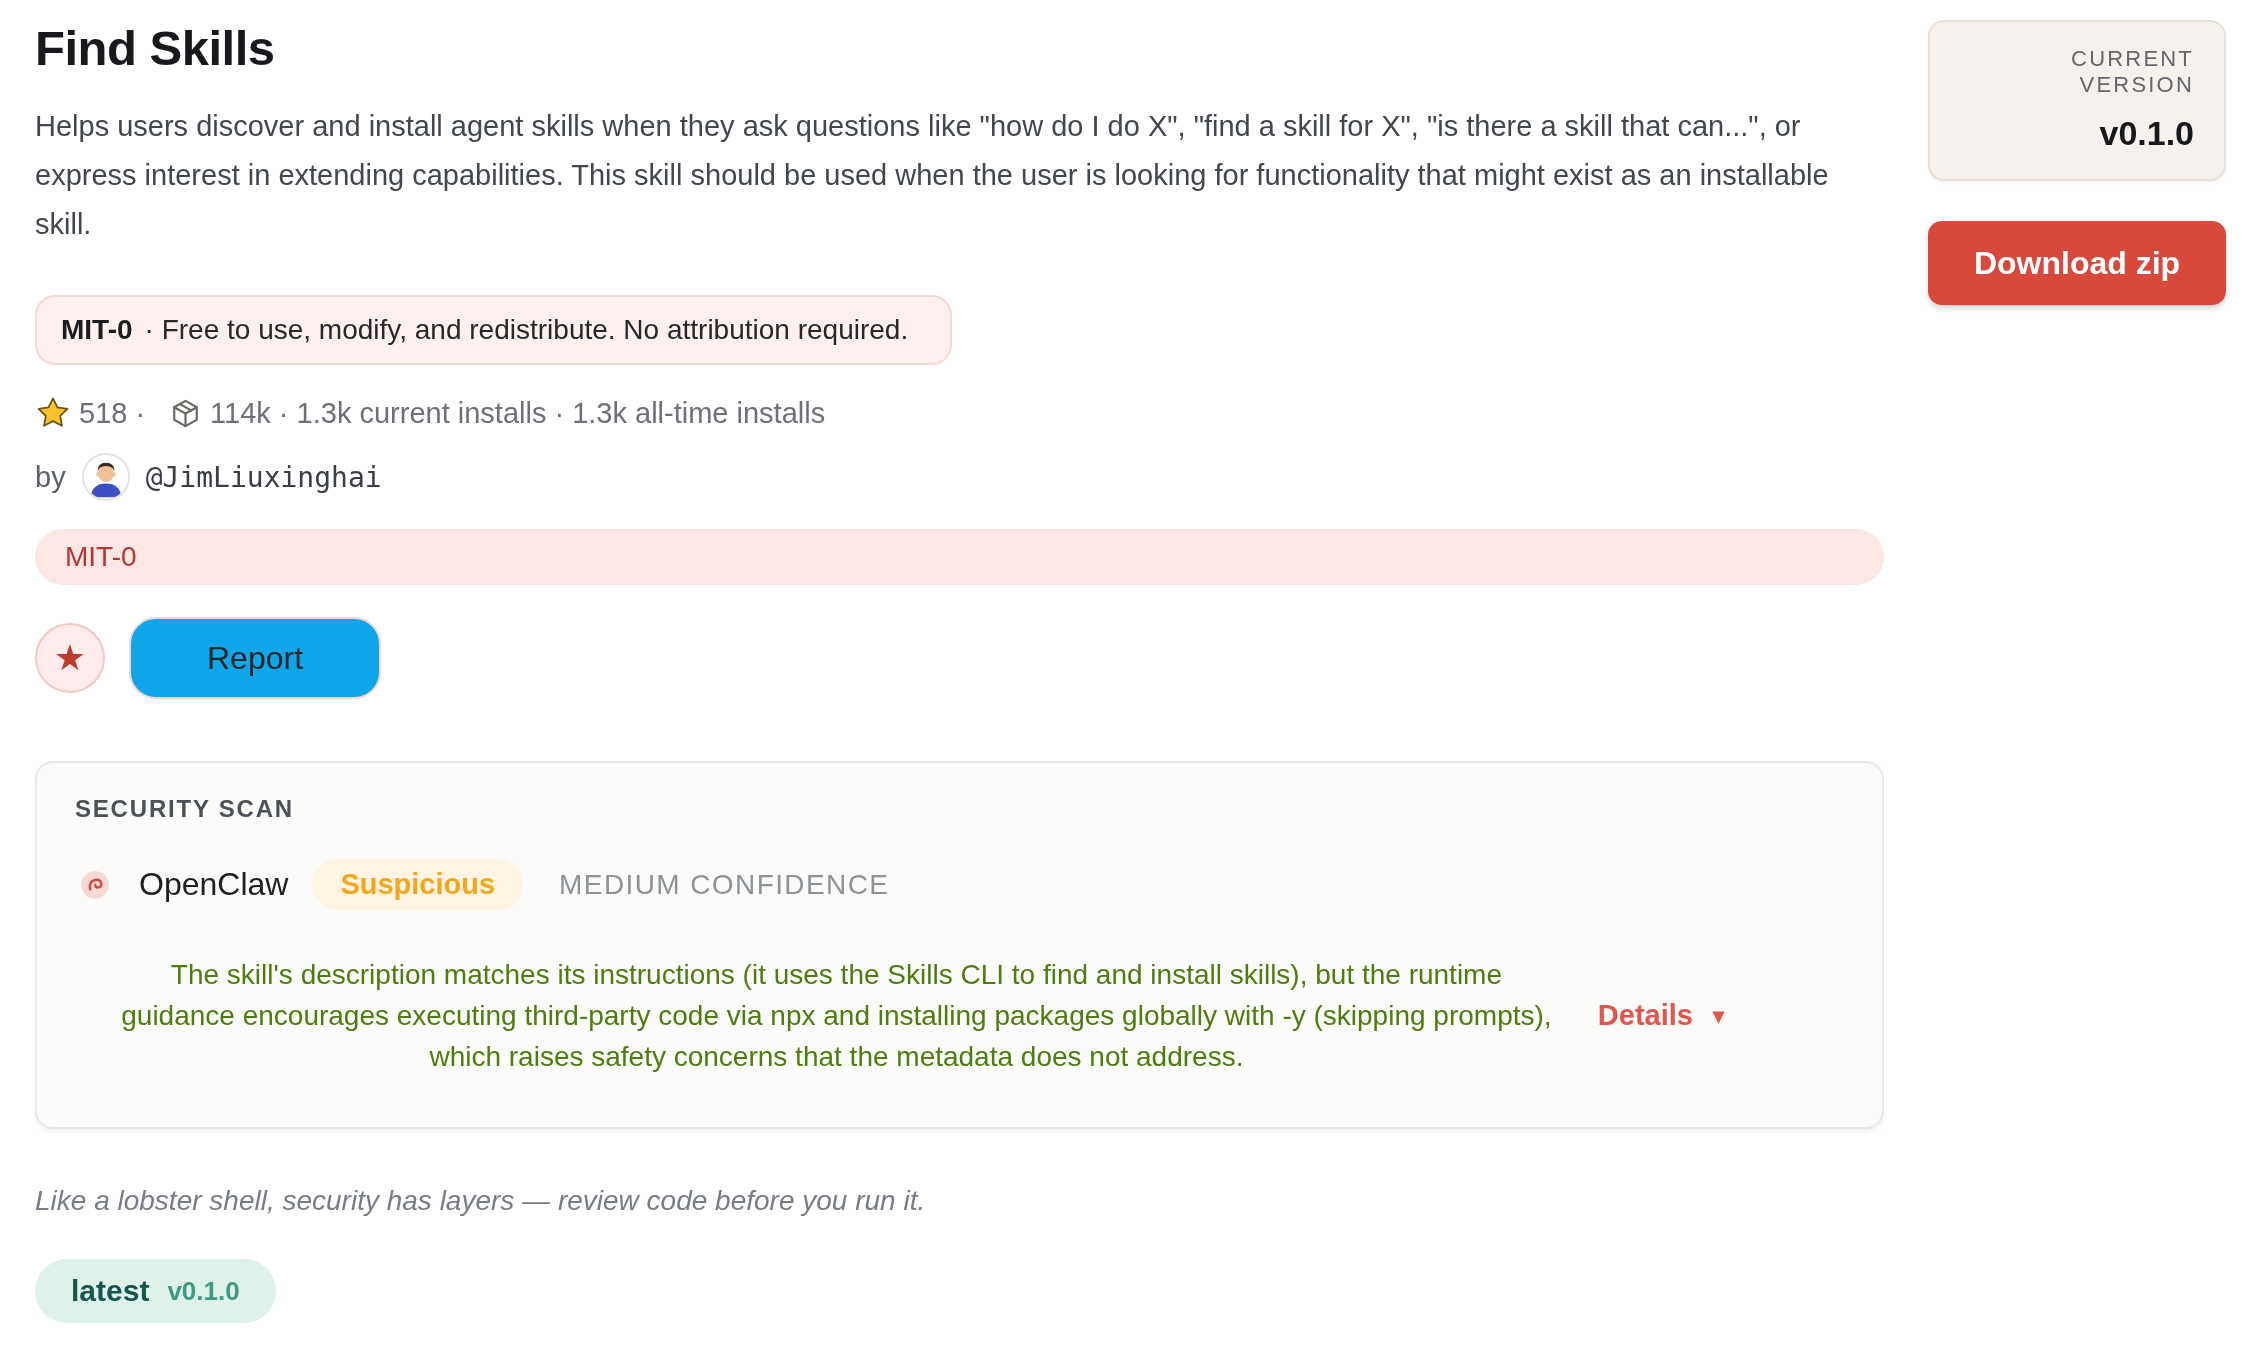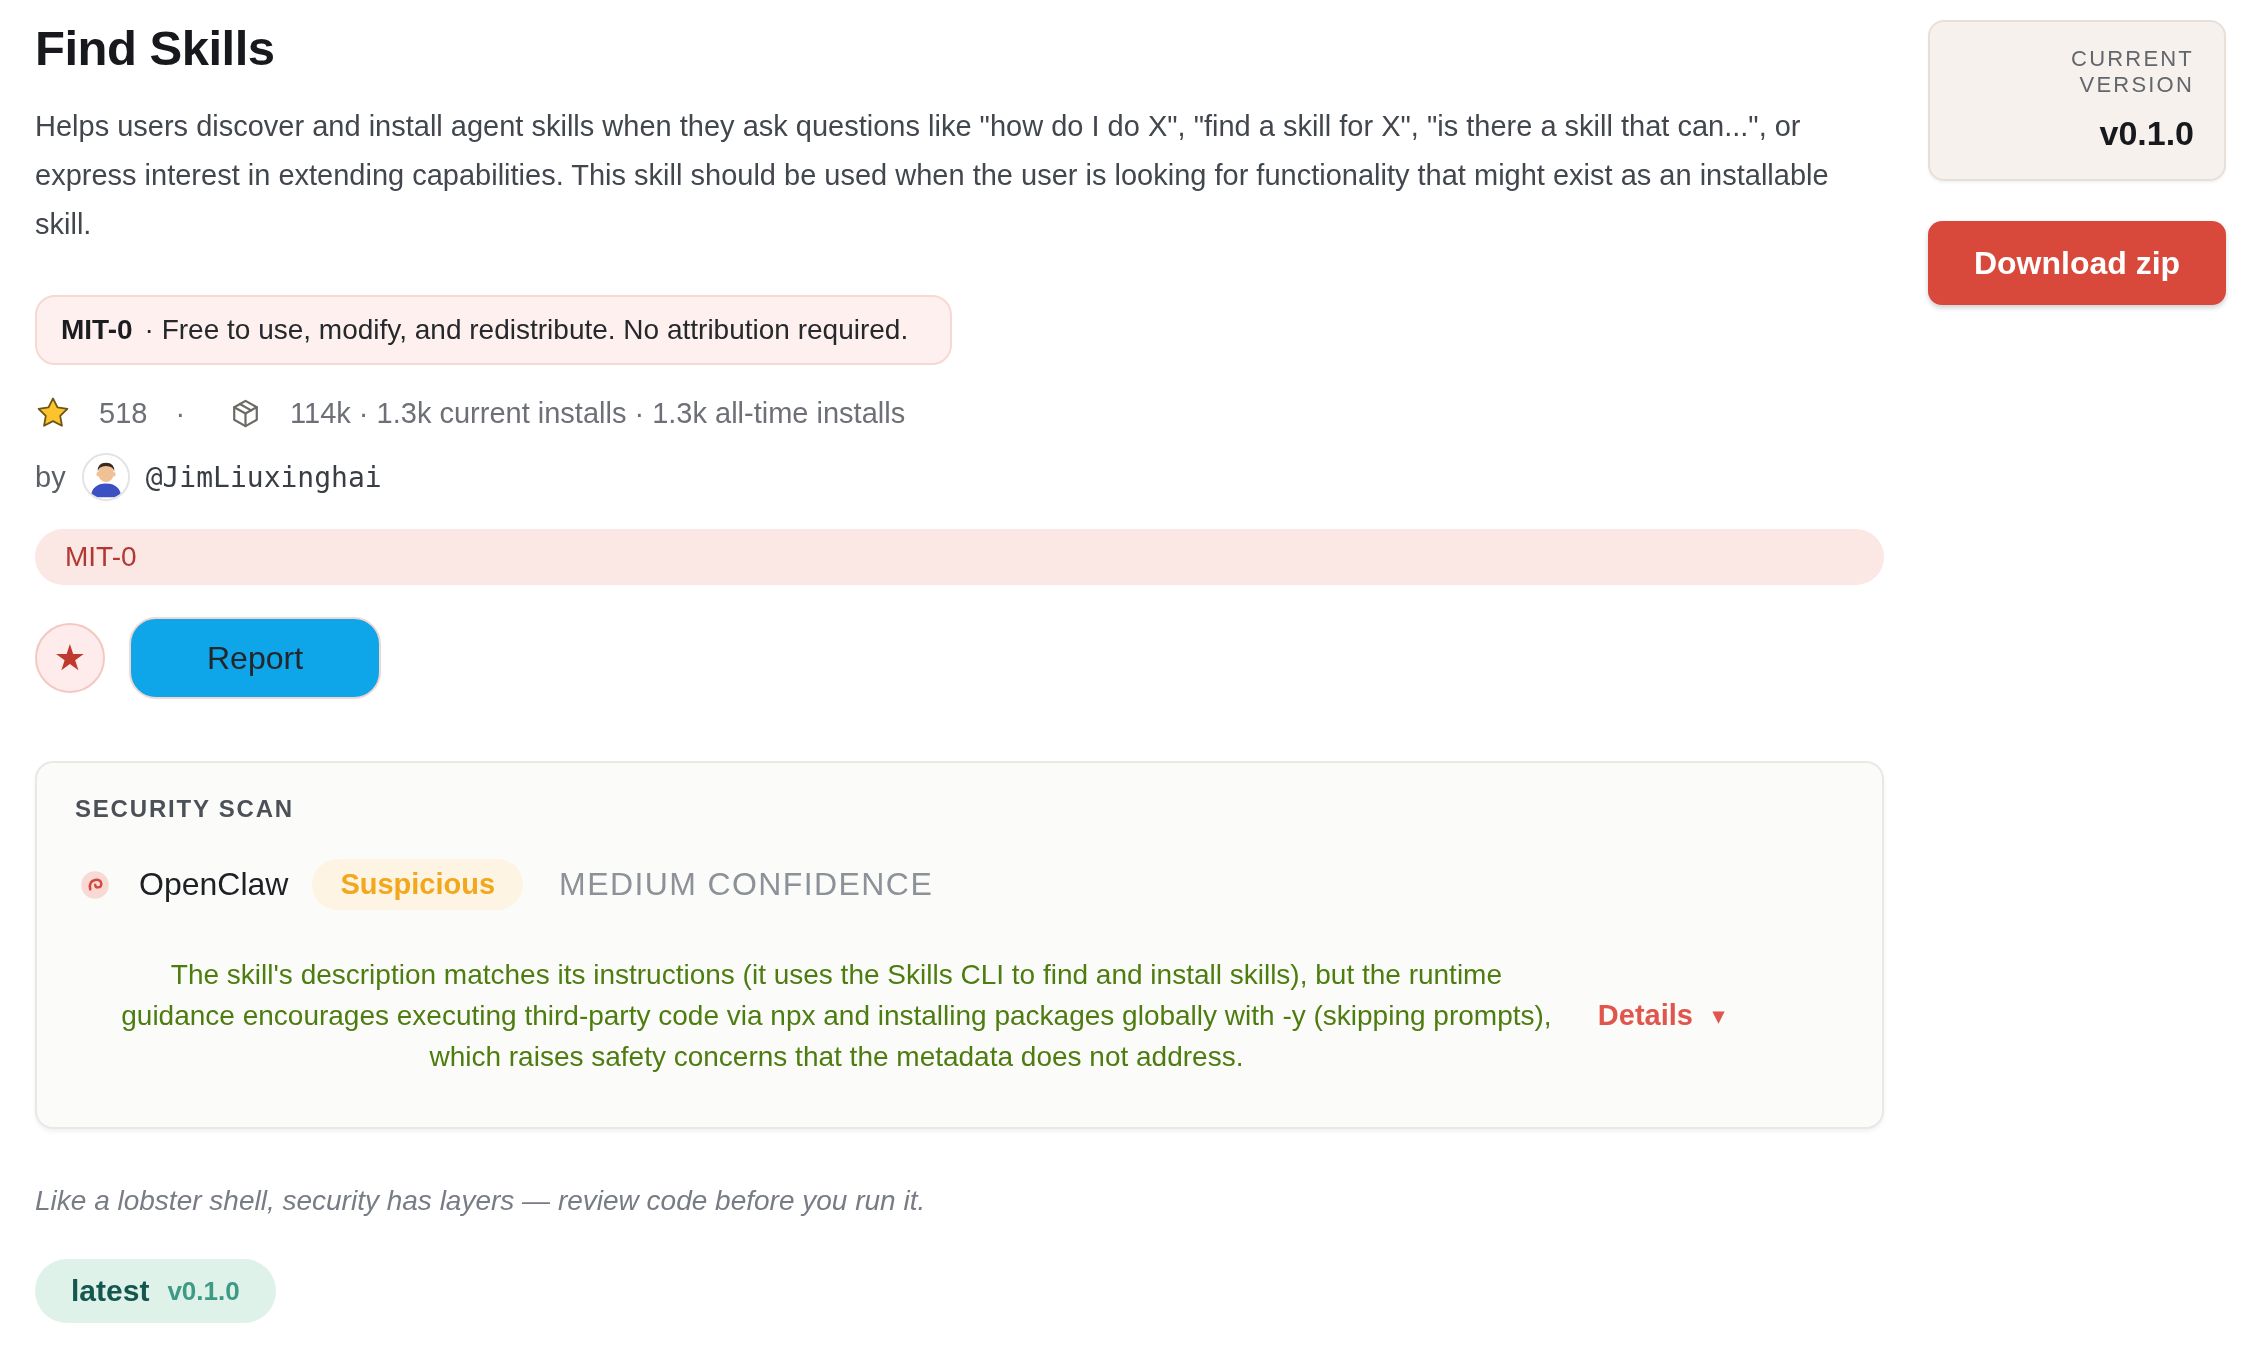--- a/index.html
+++ b/index.html
@@ -24,21 +24,21 @@
 
   .license-banner {
     margin-top:46px; display:inline-flex; align-items:center; gap:12px;
     height:70px; padding:0 42px 0 24px; border-radius:20px;
     background:#fdf0ee; border:2px solid #f6d9d3;
     font-size:28px; color:#26282c; max-width:1120px;
   }
   .license-name { font-weight:700; color:#1b1d20; }
 
   .stats-row {
-    margin-top:30px; display:flex; align-items:center; gap:28px;
+    margin-top:30px; display:flex; align-items:center; gap:8px;
     font-size:29px; color:#6d7076;
   }
   .stats-row .icon { display:flex; align-items:center; }
   .pkg-gap { margin-left:16px; }
 
   .author-row {
     margin-top:22px; display:flex; align-items:center; gap:16px;
     font-size:29px; color:#5b5f66;
   }
   .avatar-wrap { width:48px; height:48px; border-radius:50%; overflow:hidden;
@@ -74,21 +74,21 @@
     padding:32px 38px 50px; box-shadow:0 3px 4px rgba(0,0,0,0.05);
   }
   .scan-heading { font-size:24px; letter-spacing:1.8px; color:#4c5157; font-weight:700; }
   .scan-row { display:flex; align-items:center; gap:24px; margin-top:36px;
     font-size:32px; color:#1d2024; }
   .scanner-name { font-weight:500; color:#1d2024; }
   .badge { border-radius:999px; padding:9px 28px; font-size:29px; font-weight:700; }
   .badge-benign { background:#e4f3e9; color:#17a054; }
   .badge-susp { background:#fdf4e3; color:#f2a71d; }
   .view-report { color:#e2574e; font-size:30px; margin-left:14px; cursor:pointer; }
-  .confidence { color:#8d9299; font-size:32px; letter-spacing:1.4px; margin-left:12px; }
+  .confidence { color:#8d9299; font-size:28px; letter-spacing:1.4px; margin-left:12px; }
 
   .summary-row { display:flex; align-items:center; margin-top:44px; }
   .summary-text {
     flex:1; text-align:center; font-size:28px; line-height:41px;
     color:#4d7c0f; max-width:1560px; margin:0 auto; padding:0 40px;
   }
   .details-link {
     color:#e0564c; font-weight:700; font-size:29px; white-space:nowrap;
     margin-right:120px; cursor:pointer; display:flex; align-items:center; gap:20px;
   }

